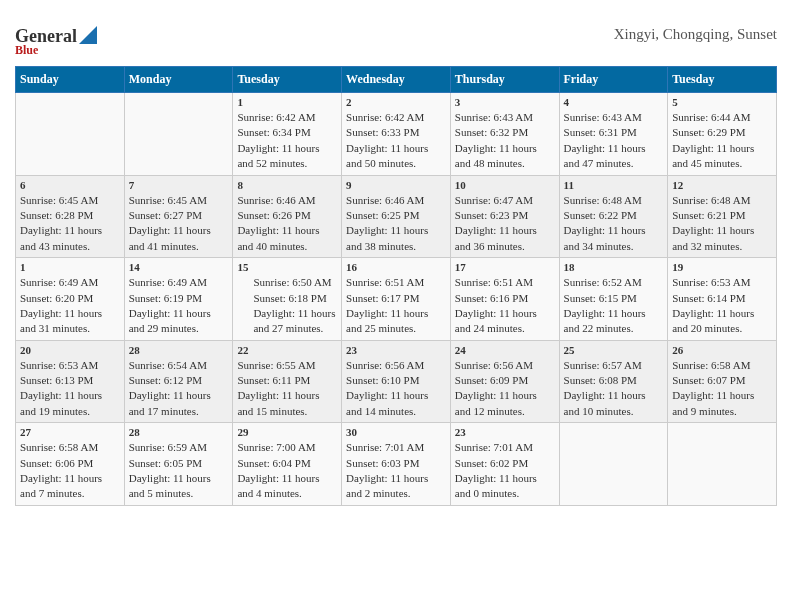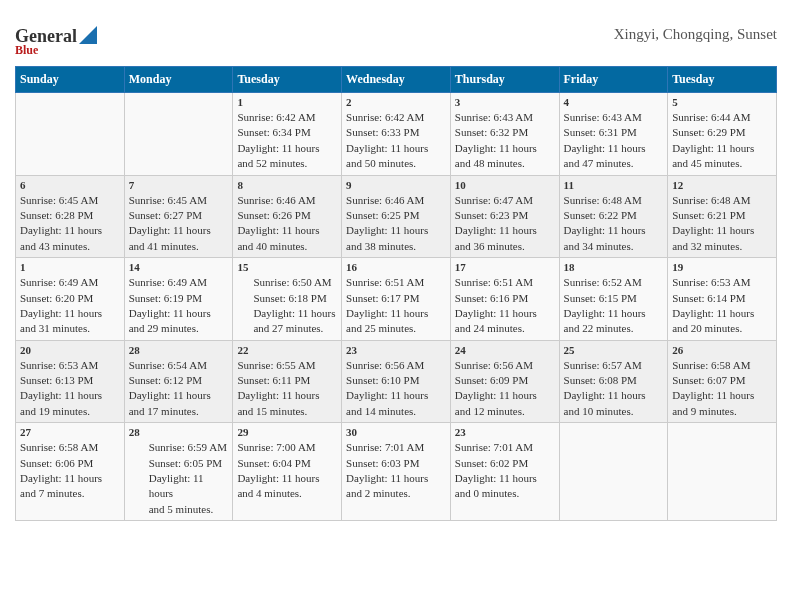--- a/index.html
+++ b/index.html
@@ -309,21 +309,21 @@
         <tr>
           <td>
             <span class="day-number">27</span>
             <div class="day-info" style="white-space: pre-line;">Sunrise: 6:58 AM
 Sunset: 6:06 PM
 Daylight: 11 hours
 and 7 minutes.</div>
           </td>
           <td>
             <span class="day-number">28</span>
-            <div class="day-info" style="white-space: pre-line; margin-left: 20px;">Sunrise: 6:59 AM
+            <div class="day-info" style="white-space: pre-line;">Sunrise: 6:59 AM
 Sunset: 6:05 PM
 Daylight: 11 hours
 and 5 minutes.</div>
           </td>
           <td>
             <span class="day-number">29</span>
             <div class="day-info" style="white-space: pre-line;">Sunrise: 7:00 AM
 Sunset: 6:04 PM
 Daylight: 11 hours
 and 4 minutes.</div>

